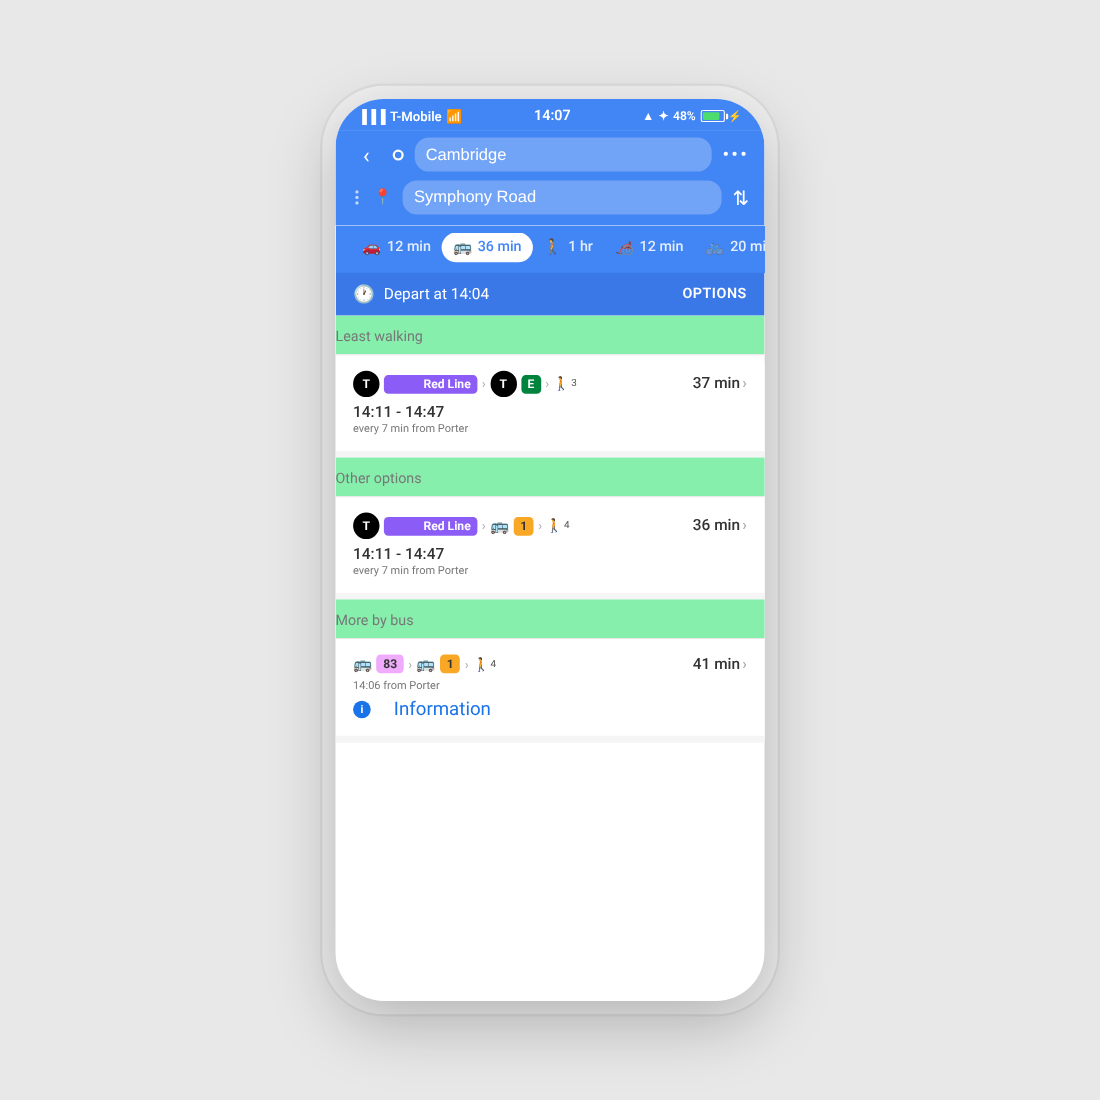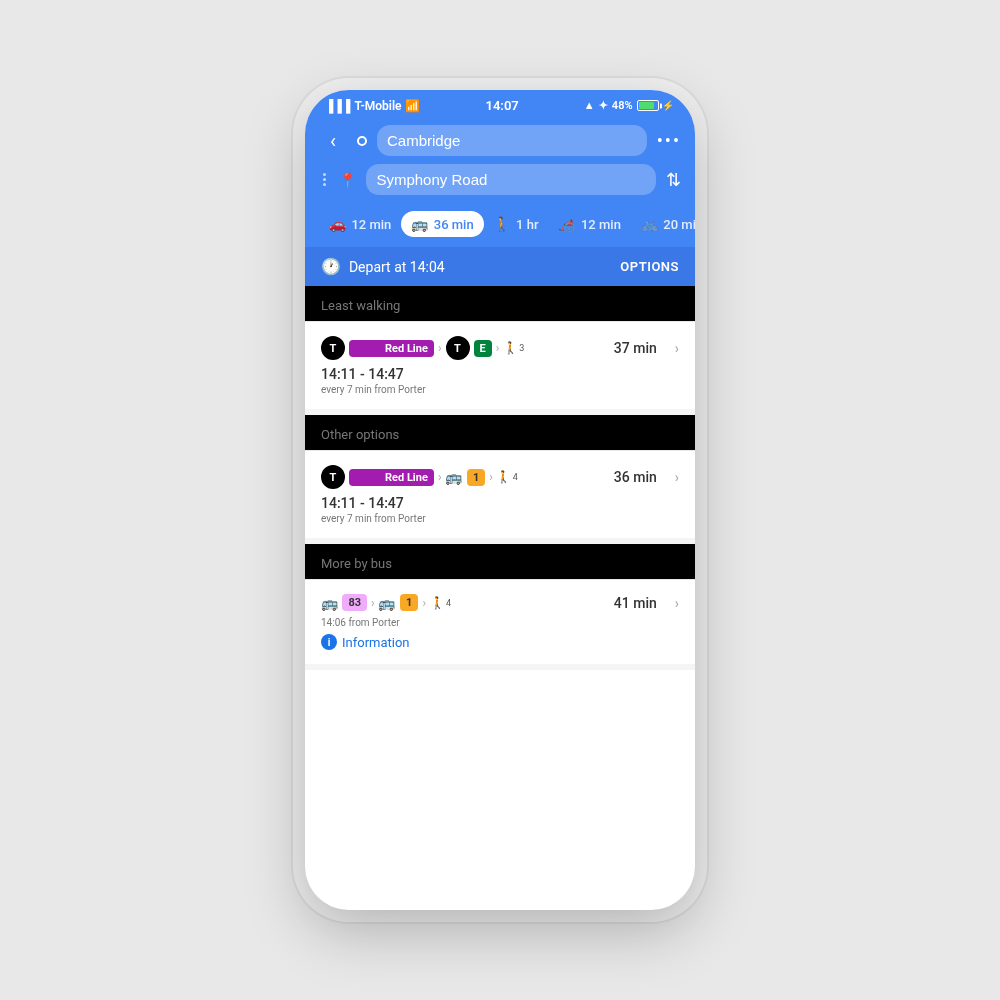--- a/index.html
+++ b/index.html
@@ -110,58 +110,58 @@
       padding: 10px 16px;
     }
     .depart-left { display: flex; align-items: center; gap: 8px; color: #fff; font-size: 14px; }
     .clock-icon { font-size: 16px; }
     .options-btn { color: #fff; font-size: 13px; font-weight: 600; letter-spacing: 0.5px; cursor: pointer; }
 
     
     .content { background: #f5f5f5; }
 
     .section-header {
-      background: #000000; padding: 12px 16px 8px;
+      background: #86efac; padding: 12px 0 8px;
       font-size: 13px; color: #777; font-weight: 400;
     }
 
     .route-card {
       background: #fff; margin: 0;
       padding: 14px 16px;
       border-top: 1px solid #e8e8e8;
       cursor: pointer;
     }
 
     .route-top {
       display: flex; align-items: center; justify-content: space-between;
       margin-bottom: 6px;
     }
     .route-icons { display: flex; align-items: center; gap: 4px; flex-wrap: wrap; }
     .route-duration {
-      display: flex; align-items: center; gap: 18px;
+      display: flex; align-items: center; gap: 2px;
       font-size: 14px; color: #333; font-weight: 500;
     }
     .chevron { color: #aaa; font-size: 14px; }
 
     .route-time { font-size: 14px; color: #333; font-weight: 500; margin-bottom: 2px; }
     .route-freq { font-size: 10px; color: #777; }
 
     
     .t-badge {
       display: inline-flex; align-items: center; justify-content: center;
       width: 24px; height: 24px; border-radius: 50%;
       background: #000; color: #fff; font-size: 11px; font-weight: 700;
       border: 2px solid #000; flex-shrink: 0;
     }
     .line-badge {
       display: inline-flex; align-items: center; justify-content: center;
       padding: 2px 6px; border-radius: 4px;
       font-size: 11px; font-weight: 700; color: #fff; flex-shrink: 0;
     }
-    .red-line { background: #a21caf; padding-left: 36px; }
+    .red-line { background: #8b5cf6; padding-left: 36px; }
     .green-e { background: #00843d; }
     .bus-badge {
       display: inline-flex; align-items: center; justify-content: center;
       padding: 2px 6px; border-radius: 4px;
       font-size: 11px; font-weight: 700; color: #fff; flex-shrink: 0;
     }
     .bus-1 { background: #f9a825; color: #333; }
     .bus-83 { background: #f0abfc; color: #333; }
 
     .arrow-icon { color: #aaa; font-size: 12px; }
@@ -177,21 +177,21 @@
 
     .info-link {
       display: inline-flex; align-items: center; gap: 5px;
       margin-top: 6px; cursor: pointer;
     }
     .info-icon-circle {
       width: 16px; height: 16px; border-radius: 50%; background: #1a73e8;
       display: inline-flex; align-items: center; justify-content: center;
       color: #fff; font-size: 10px; font-weight: 700; flex-shrink: 0;
     }
-    .info-text { color: #1a73e8; font-size: 13px; }
+    .info-text { color: #1a73e8; font-size: 17px; margin-left: 16px; }
 
     .section-bottom {
       background: #f5f5f5; padding: 12px 16px;
       font-size: 13px; color: #777;
       border-top: 1px solid #e8e8e8;
     }
   </style>
 </head>
 <body>
 

